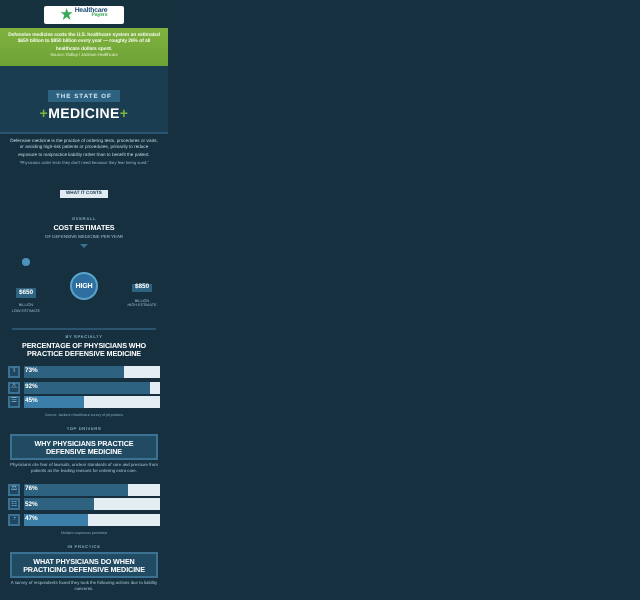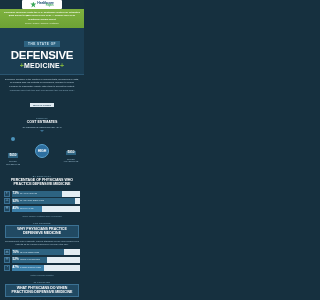--- a/index.html
+++ b/index.html
@@ -169,21 +169,20 @@
     </div>
   </div>
 
   <div class="greenband">
     <p>Defensive medicine costs the U.S. healthcare system an estimated $650 billion to $850 billion every year — roughly 26% of all healthcare dollars spent.</p>
     <p class="src">Source: Gallup / Jackson Healthcare</p>
   </div>
 
   <div class="titleblock">
     <span class="eyebrow">THE STATE OF</span>
-    <div class="bigtitle">DEFENSIVE</div>
     <div class="subtitle">
       <span class="plus">+</span><span>MEDICINE</span><span class="plus">+</span>
     </div>
   </div>
 
   <div class="intro">
     <p>Defensive medicine is the practice of ordering tests, procedures or visits, or avoiding high-risk patients or procedures, primarily to reduce exposure to malpractice liability rather than to benefit the patient.</p>
     <p class="quote">"Physicians order tests they don't need because they fear being sued."</p>
     <span class="pill light">WHAT IT COSTS</span>
   </div>

